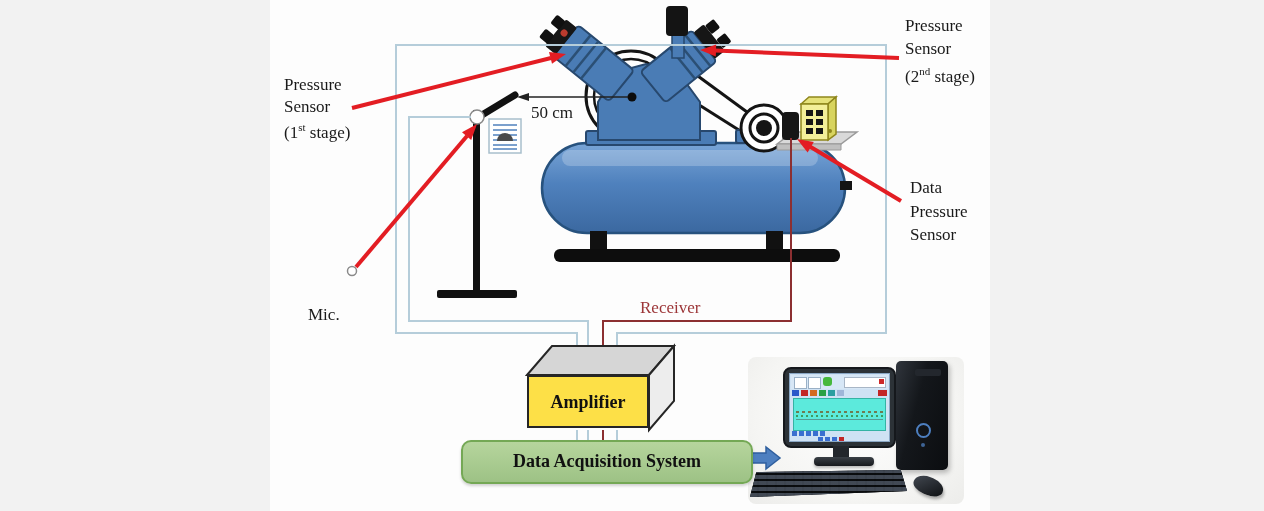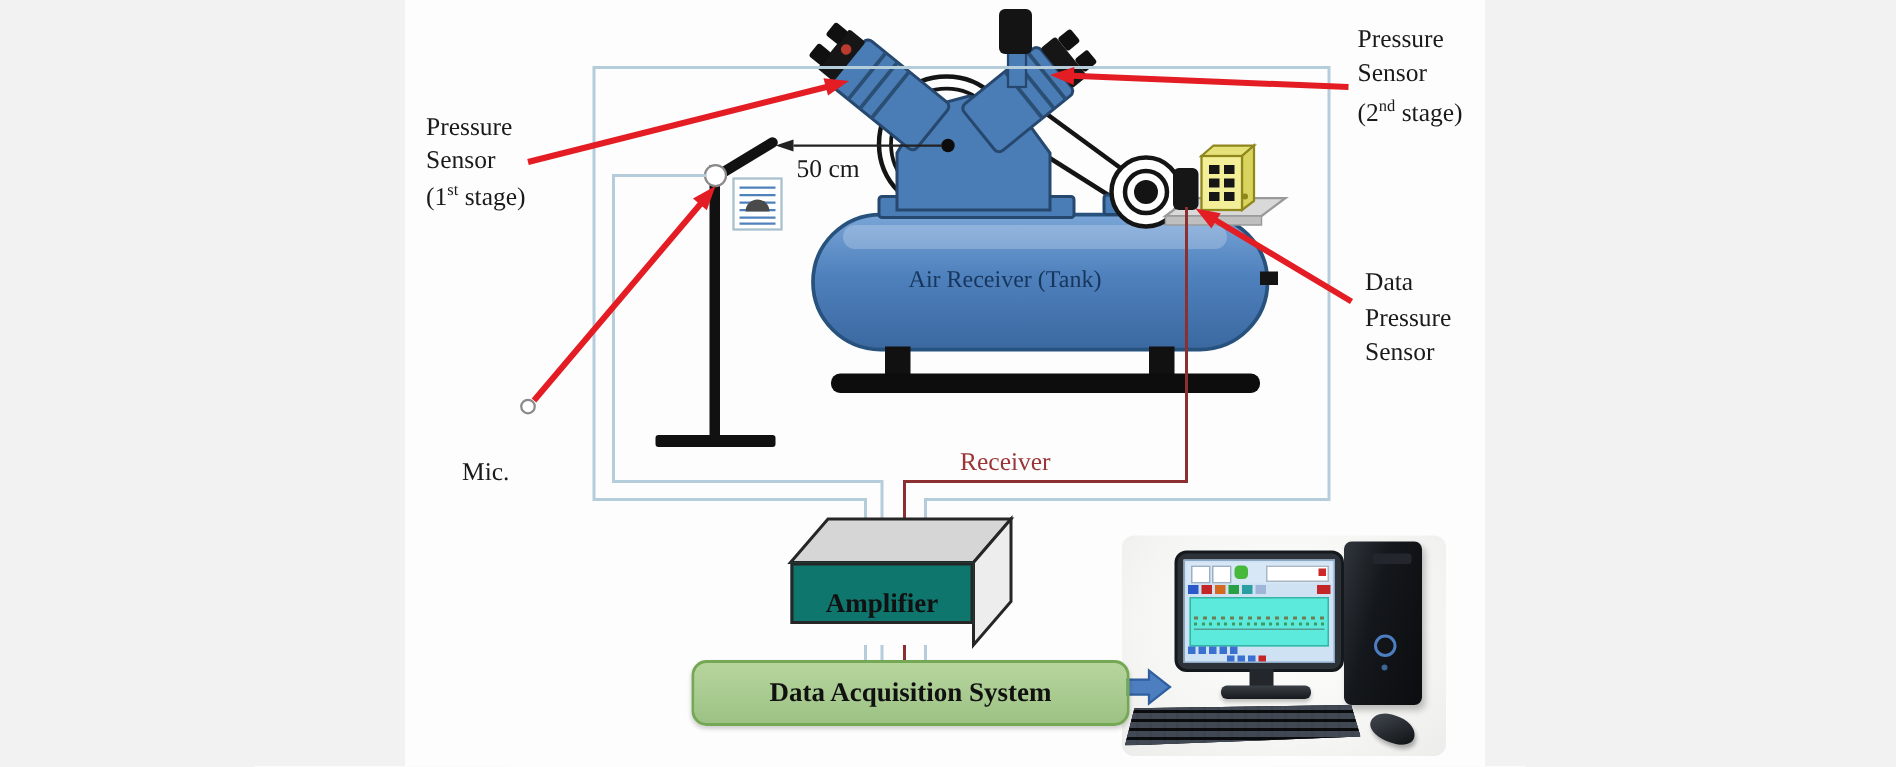--- a/index.html
+++ b/index.html
@@ -12,21 +12,21 @@
   .lbl{position:absolute;z-index:4;font-weight:400;color:#1a1a1a;font-size:17px;line-height:21.5px;white-space:nowrap;}
   .lbl sup{font-size:11px;}
   .lbl-ps1{left:284px;top:74px;}
   .lbl-ps2{left:905px;top:14px;line-height:23px;}
   .lbl-tps{left:910px;top:176px;line-height:23.5px;}
   .lbl-mic{left:308px;top:264px;margin-top:40px;}
   .lbl-60cm{left:531px;top:102px;}
   .lbl-tank{left:535px;top:176px;width:270px;text-align:center;color:#17365d;font-size:16px;z-index:4;}
   .lbl-trigger{left:640px;top:297px;color:#9c3537;}
   
-  .amp-front{position:absolute;left:527px;top:375px;width:122px;height:41px;background:#0f766e;
+  .amp-front{position:absolute;left:527px;top:375px;width:122px;height:53px;background:#fde047;
              border:2px solid #262626;box-sizing:border-box;z-index:3;text-align:center;
              font-weight:700;font-size:18px;line-height:50px;color:#111;}
   .daq-box{position:absolute;left:445px;top:440px;width:292px;height:44px;box-sizing:border-box;
            background:linear-gradient(#b6d59d,#9dc285);border:2px solid #74a855;border-radius:10px;
            z-index:3;text-align:center;font-weight:700;font-size:18px;line-height:39px;color:#111;
            box-shadow:0 2px 3px rgba(0,0,0,.18);margin-left:16px;}
   
   .computer{position:absolute;left:0;top:0;z-index:3;}
   .monitor{position:absolute;left:783px;top:367px;width:113px;height:81px;background:#2c3237;
            border:2px solid #15181c;border-radius:8px;box-sizing:border-box;}
@@ -237,21 +237,20 @@
   </div>
 
   <div class="lbl lbl-tps">
     <div>Data</div>
     <div>Pressure</div>
     <div>Sensor</div>
   </div>
 
   <div class="lbl lbl-mic">Mic.</div>
   <div class="lbl lbl-60cm">50 cm</div>
-  <div class="lbl lbl-tank">Air Receiver (Tank)</div>
   <div class="lbl lbl-trigger">Receiver</div>
 
   <div class="amp-front">Amplifier</div>
   <div class="daq-box">Data Acquisition System</div>
 
   <div class="computer">
     <div class="tower">
       <div class="bay"></div>
       <div class="ring"></div>
       <div class="dot"></div>

